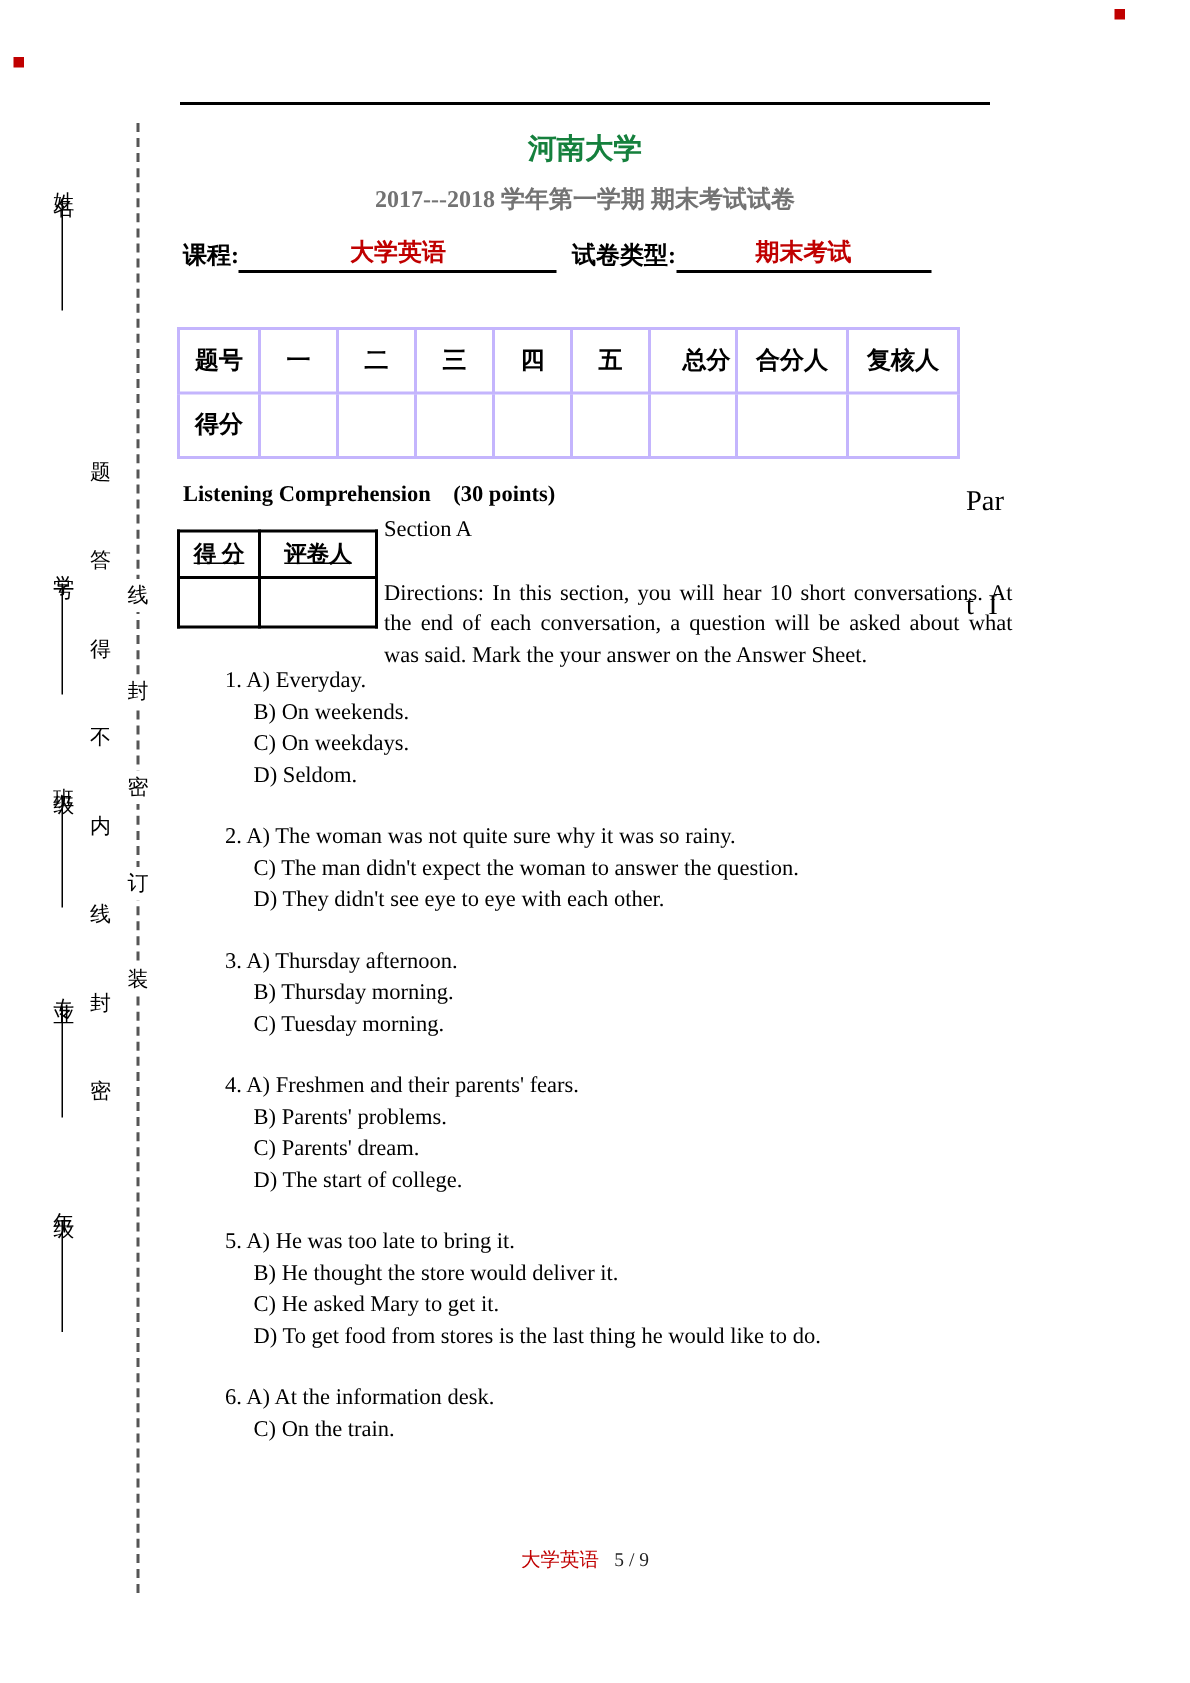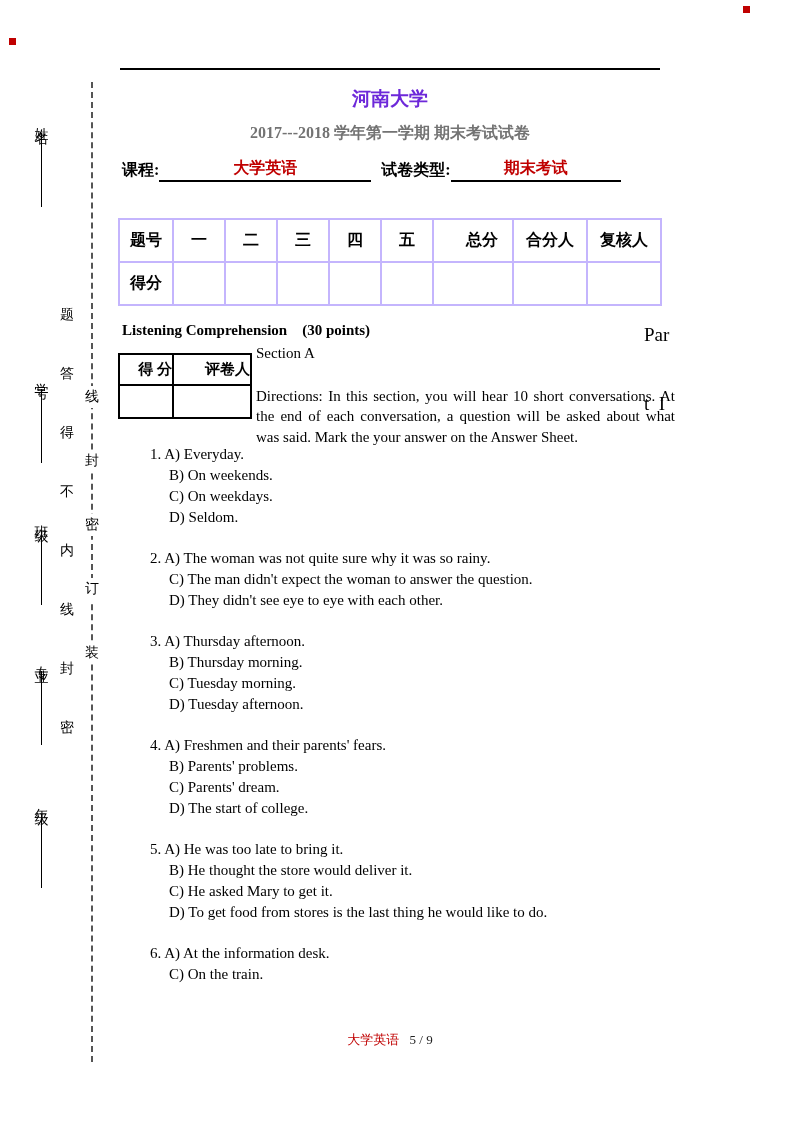--- a/index.html
+++ b/index.html
@@ -27,47 +27,47 @@
 
   
   .dash-line { position:absolute; left:91px; top:82px; height:980px; border-left:2px dashed #555; }
   .bind-col { position:absolute; left:82px; top:386px; width:20px;
     display:flex; flex-direction:column; gap:42px; font-size:14px; text-align:center; }
   .bind-col span { background:#fff; padding:2px 0; }
 
   
   .top-rule { position:absolute; left:120px; top:68px; width:540px; border-top:2px solid #000; }
   .title { position:absolute; left:120px; top:86px; width:540px; text-align:center;
-    font-size:19px; font-weight:bold; color:#6d28d9; }
+    font-size:19px; font-weight:bold; color:#15803d; }
   .subtitle { position:absolute; left:120px; top:123px; width:540px; text-align:center;
     font-size:16px; font-weight:bold; color:#737373; }
 
   .course-line { position:absolute; left:122px; top:158px; width:548px;
     display:flex; align-items:flex-end; font-size:16px; font-weight:bold; }
   .course-line .lbl { white-space:nowrap; padding-bottom:1px; }
   .blank { border-bottom:2px solid #000; text-align:center; color:#c00000; padding-bottom:1px; }
   .blank.course { width:212px; margin-right:10px; }
   .blank.type { width:170px; }
 
   
   .score-table { position:absolute; left:118px; top:218px; border-collapse:collapse; }
   .score-table td { border:2px solid #c4b5fd; text-align:center; font-weight:bold;
     font-size:16px; height:43px; }
   .score-table .c0 { width:54px; } .score-table .cn { width:52px; }
-  .score-table .cz { width:80px;padding-left:18px; } .score-table .cw { width:74px; }
+  .score-table .cz { width:58px;padding-left:18px; } .score-table .cw { width:74px; }
 
   .part-label { position:absolute; left:644px; top:277px; font-weight:normal;
     font-size:19px; line-height:23px; white-space:pre-wrap; }
 
   .listening-title { position:absolute; left:122px; top:322px; font-size:15px;
     font-weight:bold; white-space:pre-wrap; }
 
   
   .grader-table { position:absolute; left:118px; top:353px; border-collapse:collapse; }
-  .grader-table td { border:2px solid #000; text-align:right; font-weight:bold; font-size:15px; }
+  .grader-table td { border:2px solid #000; text-align:center; font-weight:bold; font-size:15px;text-decoration:underline; }
   .grader-table .gc0 { width:54px; } .grader-table .gc1 { width:78px; }
   .grader-table .g-head td { height:31px; }
   .grader-table .g-empty td { height:33px; }
 
   .section-block { position:absolute; left:256px; top:343px; width:419px;
     font-size:15px; line-height:20.5px; }
   .directions { text-align:justify;margin-top:22px; }
 
   
   .questions { position:absolute; left:150px; top:444px; width:528px;
@@ -203,21 +203,20 @@
   <div class="q">
     <div class="q-line first"><span>2.</span> <span>A) The woman was not quite sure why it was so rainy.</span></div>
     <div class="q-line">C) The man didn't expect the woman to answer the question.</div>
     <div class="q-line">D) They didn't see eye to eye with each other.</div>
   </div>
 
   <div class="q">
     <div class="q-line first"><span>3.</span> <span>A) Thursday afternoon.</span></div>
     <div class="q-line">B) Thursday morning.</div>
     <div class="q-line">C) Tuesday morning.</div>
-    <div class="q-line">D) Tuesday afternoon.</div>
   </div>
 
   <div class="q">
     <div class="q-line first"><span>4.</span> <span>A) Freshmen and their parents' fears.</span></div>
     <div class="q-line">B) Parents' problems.</div>
     <div class="q-line">C) Parents' dream.</div>
     <div class="q-line">D) The start of college.</div>
   </div>
 
   <div class="q">

